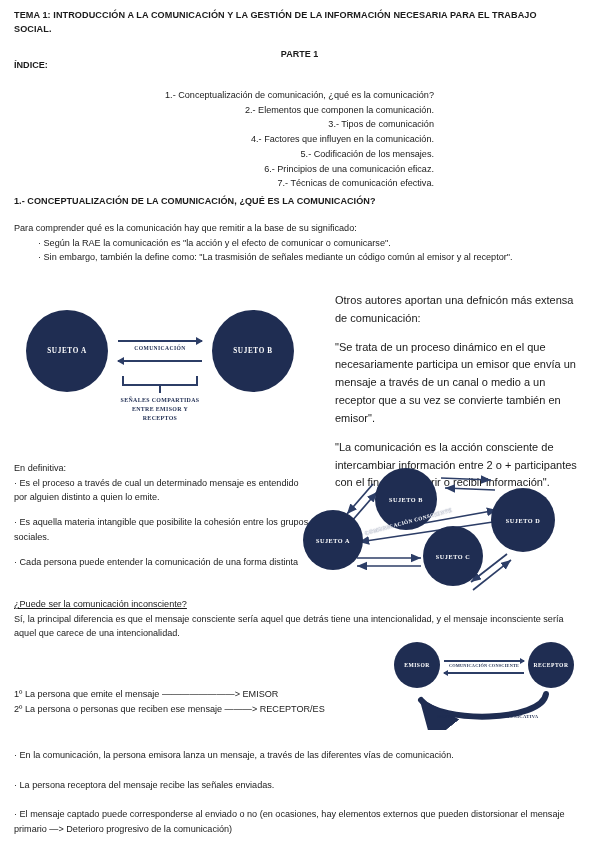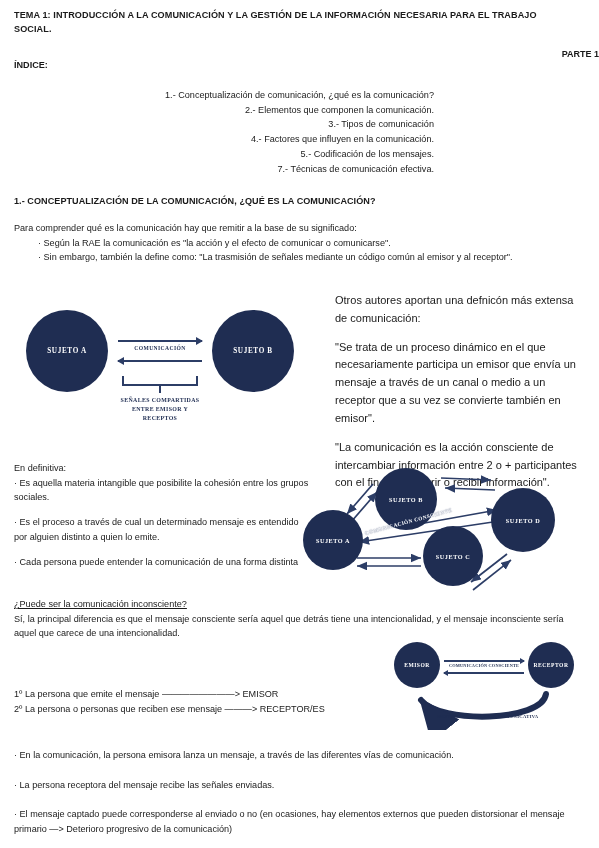--- a/index.html
+++ b/index.html
@@ -30,21 +30,21 @@
     font-size: 9.1px;
     font-weight: bold;
     line-height: 1.52;
     letter-spacing: 0.01em;
   }
   .parte {
     position: absolute;
     left: 0;
     top: 49px;
     width: 599px;
-    text-align: right;
+    text-align: center;
     font-size: 9px;
     font-weight: bold;
   }
   .indice-title {
     position: absolute;
     left: 14px;
     top: 60px;
     font-size: 9.1px;
     font-weight: bold;
   }
@@ -308,20 +308,21 @@
   <div class="parte">PARTE 1</div>
 
   <div class="indice-title">ÍNDICE:</div>
 
   <div class="indice-list">
     <div>1.- Conceptualización de comunicación, ¿qué es la comunicación?</div>
     <div>2.- Elementos que componen la comunicación.</div>
     <div>3.- Tipos de comunicación</div>
     <div>4.- Factores que influyen en la comunicación.</div>
     <div>5.- Codificación de los mensajes.</div>
+    <div>6.- Principios de una comunicación eficaz.</div>
     <div>7.- Técnicas de comunicación efectiva.</div>
   </div>
 
   <div class="sec1-title">1.- CONCEPTUALIZACIÓN DE LA COMUNICACIÓN, ¿QUÉ ES LA COMUNICACIÓN?</div>
 
   <div class="para-intro">
     <div>Para comprender qué es la comunicación hay que remitir a la base de su significado:</div>
     <div class="bullet-in">· Según la RAE la comunicación es "la acción y el efecto de comunicar o comunicarse".</div>
     <div class="bullet-in">· Sin embargo, también la define como: "La trasmisión de señales mediante un código común al emisor y al receptor".</div>
   </div>
@@ -342,22 +343,22 @@
   </div>
 
   <div class="col-right">
     <p>Otros autores aportan una defnicón más extensa de comunicación:</p>
     <p>"Se trata de un proceso dinámico en el que necesariamente participa un emisor que envía un mensaje a través de un canal o medio a un receptor que a su vez se convierte también en emisor".</p>
     <p>"La comunicación es la acción consciente de intercambiar información entre 2 o + participantes con el fin de transferir o recibir información".</p>
   </div>
 
   <div class="endefinitiva">
     <p style="margin-bottom:0">En definitiva:</p>
+    <p>· Es el proceso a través de cual un determinado mensaje es entendido por alguien distinto a quien lo emite.</p>
     <p>· Es aquella materia intangible que posibilite la cohesión entre los grupos sociales.</p>
-    <p>· Es el proceso a través de cual un determinado mensaje es entendido por alguien distinto a quien lo emite.</p>
     <p>· Cada persona puede entender la comunicación de una forma distinta</p>
   </div>
 
   <div class="diag2">
     <svg class="d2svg" width="300" height="125">
       <defs>
         <marker id="ah2" markerWidth="7" markerHeight="7" refX="6" refY="2.6" orient="auto">
           <path d="M0,0 L6,2.6 L0,5.2 z" fill="#2c3d66"></path>
         </marker>
       </defs>

